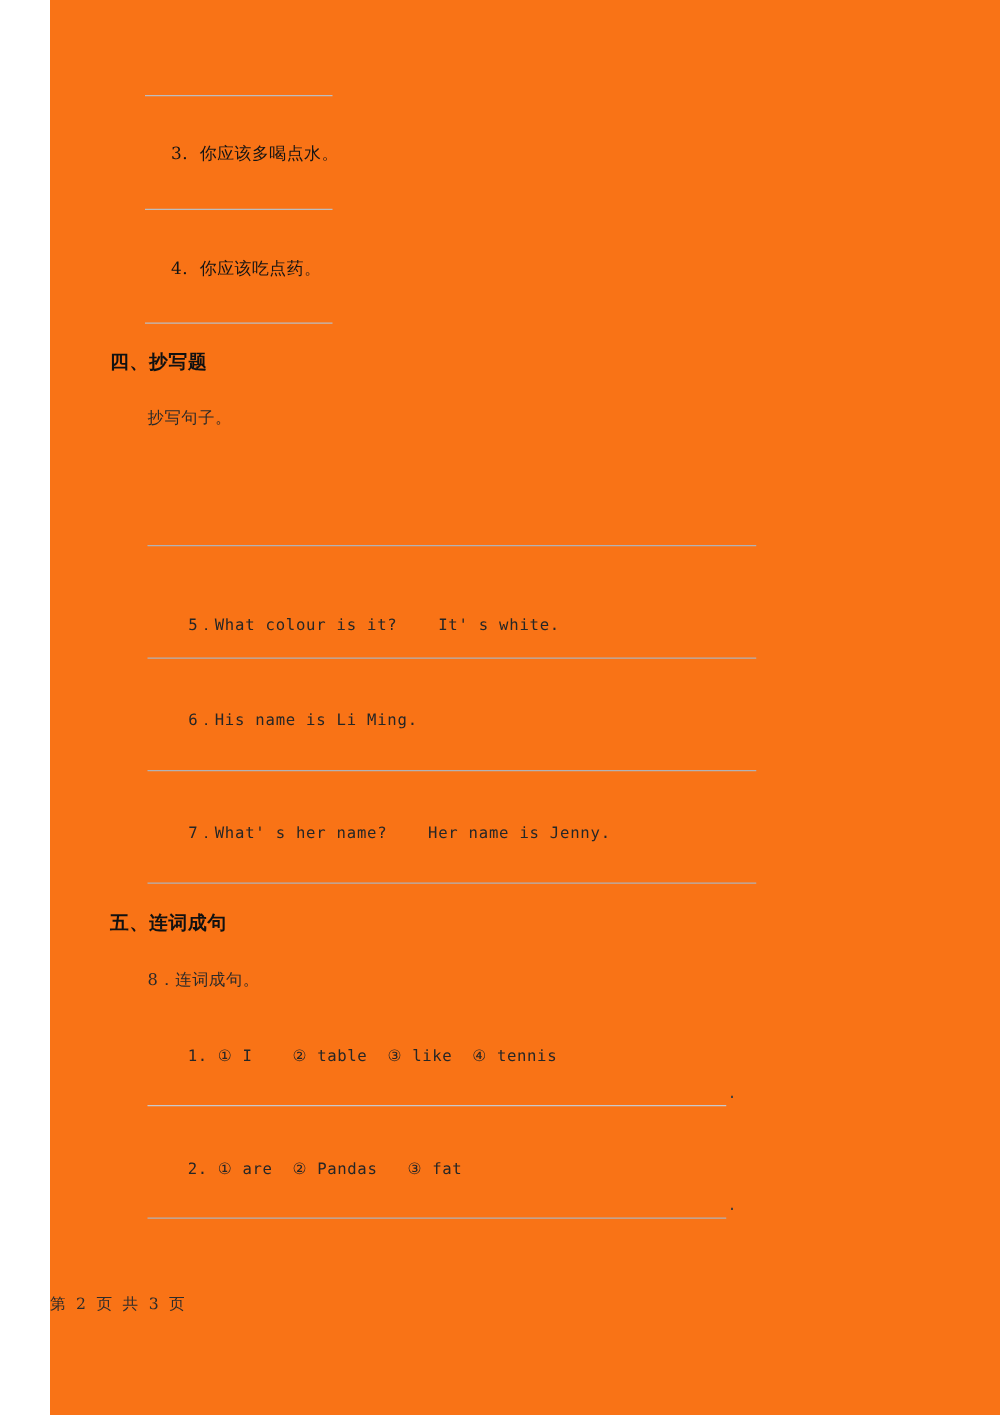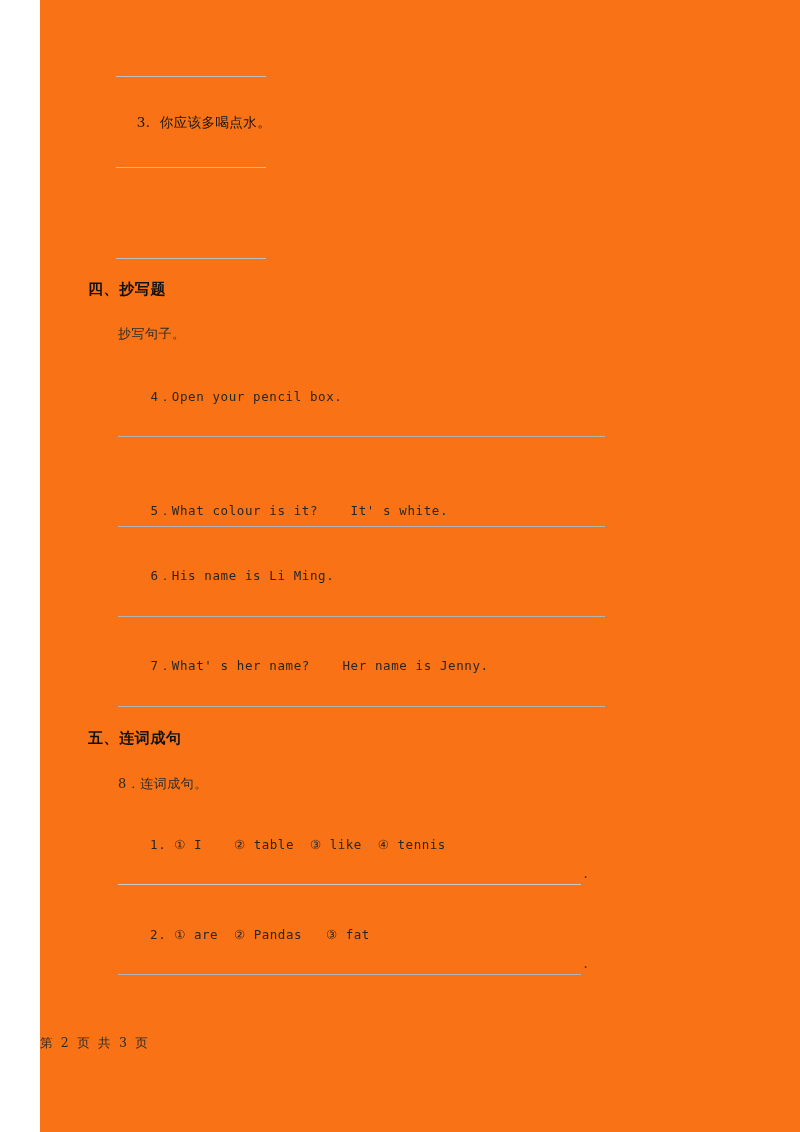--- a/index.html
+++ b/index.html
@@ -107,33 +107,33 @@
 <div class="page">
 
   <hr class="rule short" style="left:76px; top:68px; width:150px;">
 
   <div class="abs cn-item" style="left:78px; top:98px;">
     <span class="num">3.</span><span>&nbsp;&nbsp;</span><span>你应该多喝点水。</span>
   </div>
 
   <hr class="rule short" style="left:76px; top:159px; width:150px;">
 
+  <div class="abs cn-item" style="left:78px; top:190px;">
+    <span class="num">4.</span><span>&nbsp;&nbsp;</span><span>你应该吃点药。</span>
+  </div>
 
   <hr class="rule short" style="left:76px; top:250px; width:150px;">
 
   <div class="abs heading" style="left:48px; top:280px;">四、抄写题</div>
 
   <div class="abs cn-sub" style="left:78px; top:325px;text-align:center;">抄写句子。</div>
 
-  <div class="abs en-item" style="left:78px; top:374px;">
-    <span>4．</span><span>Open your pencil box.</span>
-  </div>
   <hr class="rule long" style="left:78px; top:428px; width:487px;">
 
-  <div class="abs en-item" style="left:78px; top:488px;text-align:right;">
+  <div class="abs en-item" style="left:78px; top:477px;text-align:right;">
     <span>5．</span><span>What colour is it?    It' s white.</span>
   </div>
   <hr class="rule long" style="left:78px; top:518px; width:487px;">
 
   <div class="abs en-item" style="left:78px; top:553px;">
     <span>6．</span><span>His name is Li Ming.</span>
   </div>
   <hr class="rule long" style="left:78px; top:608px; width:487px;">
 
   <div class="abs en-item" style="left:78px; top:643px;">

